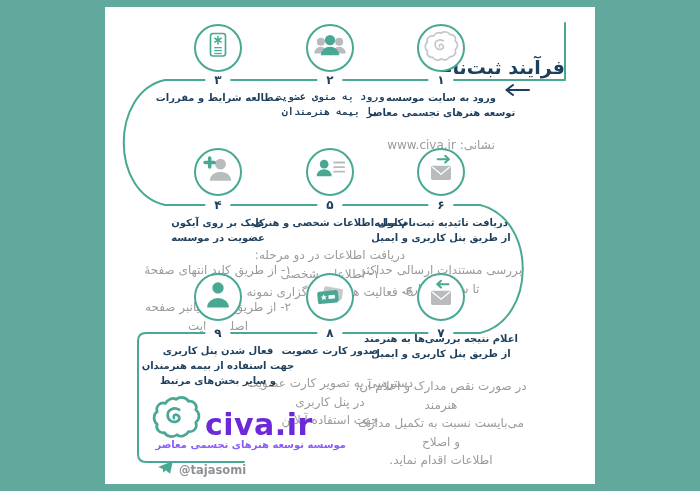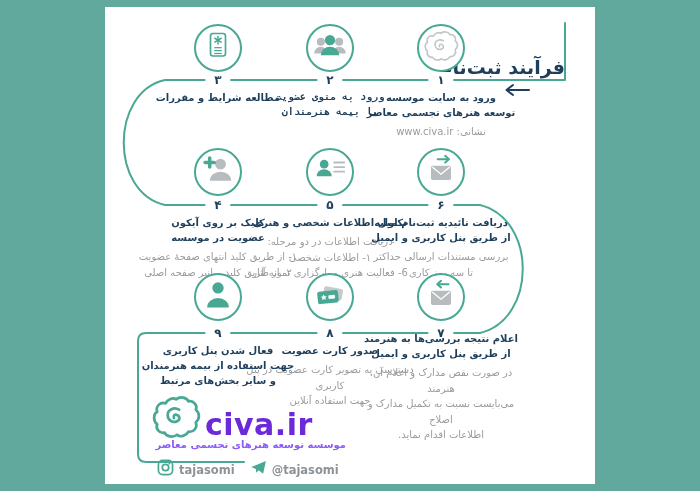--- a/index.html
+++ b/index.html
@@ -16,21 +16,21 @@
                  background:#fff; border:2.5px solid #48a894;
                  display:flex; align-items:center; justify-content:center;
                  transform:translate(-50%,-50%); }
   .num-chip { position:absolute; transform:translate(-50%,-50%); background:#fff;
               padding:1px 9px; font-size:12px; font-weight:bold; color:#1e3f5c;
               line-height:14px; direction:rtl; }
   .step-text { position:absolute; width:172px; transform:translateX(-50%);
                text-align:center; direction:rtl; }
   .step-title { font-size:10px; font-weight:bold; color:#1e3f5c; line-height:1.5;
                 white-space:pre-line; }
-  .step-sub { margin-top:4px; font-size:10px; color:#9b9b9b; line-height:1.55;
+  .step-sub { margin-top:16px; font-size:12px; color:#9b9b9b; line-height:1.55;
               white-space:pre-line; }
 
   .footer-logo { position:absolute; left:46px; top:385px; }
   .site-name { position:absolute; left:100px; top:400px; font-size:30px; font-weight:bold;
                color:#6d28d9; letter-spacing:0.5px; }
   .org-name { position:absolute; left:45px; top:432px; width:196px; text-align:right;
               direction:rtl; font-size:10px; font-weight:bold; color:#8b5cf6; }
   .social-row { position:absolute; left:52px; top:452px; display:flex; align-items:center; gap:15px; }
   .social-item { display:flex; align-items:center; gap:5px; }
   .social-handle { font-size:11.5px; font-weight:600; color:#8d9297; }
@@ -205,30 +205,20 @@
           <path d="M24,7 C28,4 34,5 36,9 C41,8 45,13 43,17 C47,20 47,26 43,29 C45,34 41,39 36,38 C34,42 28,44 25,41 C21,44 15,43 13,39 C8,40 4,35 6,31 C2,28 2,21 6,19 C4,14 9,9 14,11 C16,7 21,5 24,7 Z" fill="none" stroke="#48a894" stroke-width="2.6" stroke-linejoin="round"></path>
           <path d="M27,17 C22,14 16,17 16,22 C16,27 21,30 25,28 C28,27 28,23 25,22 C23,21 21,23 22,25" fill="none" stroke="#48a894" stroke-width="2.6" stroke-linecap="round"></path>
         </svg></div>
     <div class="site-name">civa.ir</div>
     <div class="org-name">موسسه توسعه هنرهای تجسمی معاصر</div>
 
     <div class="social-row">
       <div class="social-item">
         <span>
           <svg width="17" height="17" viewBox="0 0 18 18">
-            <rect x="1.5" y="1.5" width="15" height="15" rx="4.5" fill="none" stroke="#48a894" stroke-width="1.8"></rect>
-            <circle cx="9" cy="9" r="3.4" fill="none" stroke="#48a894" stroke-width="1.8"></circle>
-            <circle cx="13.2" cy="4.8" r="1.1" fill="#48a894"></circle>
-          </svg>
-        </span>
-        <span class="social-handle">tajasomi</span>
-      </div>
-      <div class="social-item">
-        <span>
-          <svg width="17" height="17" viewBox="0 0 18 18">
             <path d="M1.2,8.6 L16.8,2.2 L13.9,15.6 L9.2,11.9 L6.6,14.6 L6.2,10.6 Z" fill="#48a894"></path>
           </svg>
         </span>
         <span class="social-handle">@tajasomi</span>
       </div>
     </div>
 
   </div>
 </div>
 

